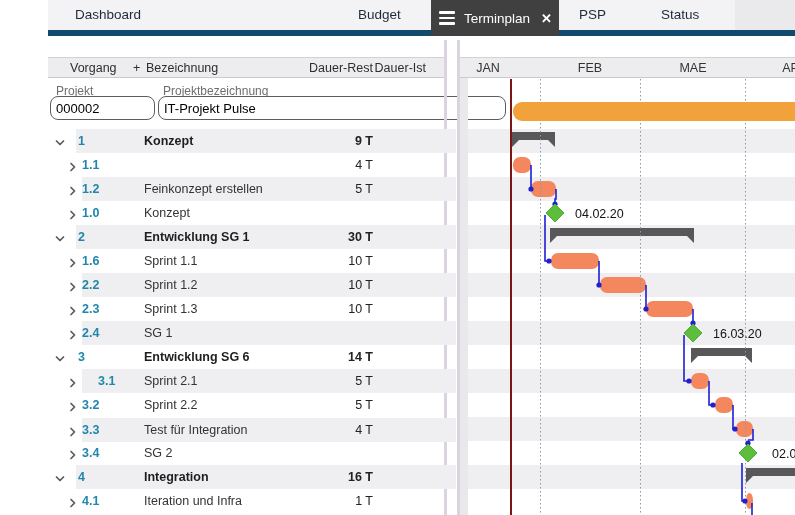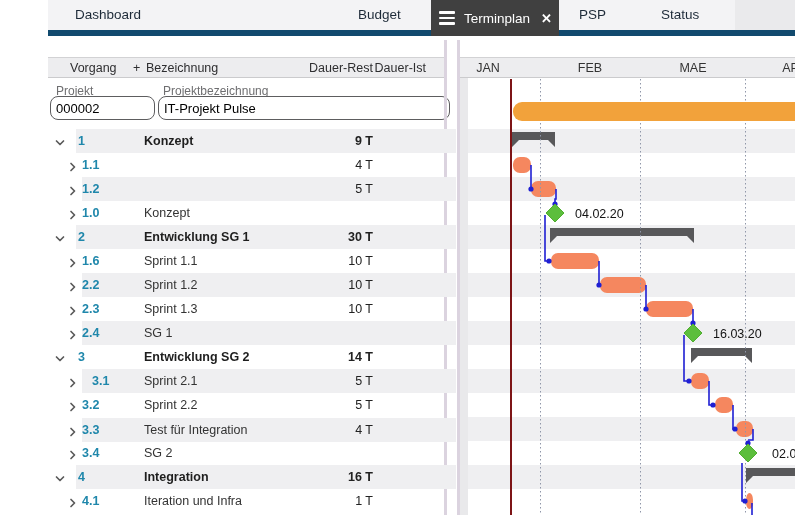--- a/index.html
+++ b/index.html
@@ -76,21 +76,21 @@
 
   <div class="hdr-band" style="left:412px;width:383px"></div>
   <span class="month" style="left:440px">JAN</span>
   <span class="month" style="left:542px">FEB</span>
   <span class="month" style="left:645px">MAE</span>
   <span class="month" style="left:747px">APR</span>
 
   <span class="plabel" style="left:8px">Projekt</span>
   <span class="plabel" style="left:115px">Projektbezeichnung</span>
   <input class="cell" style="left: 2px; width: 105px;" value="000002">
-  <input class="cell" style="left: 110px; width: 292px;" value="IT-Projekt Pulse">
+  <input class="cell" style="left: 110px; width: 348px;" value="IT-Projekt Pulse">
 
   <div class="split" style="left:396px"></div>
   <div class="split" style="left:409px"></div>
 
   <div id="rows">
       <div class="trow" style="top: 129px;">
         <div class="shade" style="left: 28px; width: 380px;"></div>
         <span class="chev" style="left: 6px;"><svg width="12" height="12" viewBox="0 0 12 12">
             <polyline points="2.5,4 6,7.5 9.5,4" fill="none" stroke="#5b5b5b" stroke-width="1.7" stroke-linecap="round" stroke-linejoin="round"></polyline>
           </svg></span>
@@ -104,20 +104,21 @@
           </svg></span>
         <span class="num" style="left: 34px;">1.1</span>
         <span class="dur">4 T</span>
       </div>
       <div class="trow" style="top: 177px;">
         <div class="shade" style="left: 34px; width: 374px;"></div>
         <span class="chev" style="left: 19px;"><svg width="12" height="12" viewBox="0 0 12 12">
             <polyline points="4,2.5 7.5,6 4,9.5" fill="none" stroke="#5b5b5b" stroke-width="1.7" stroke-linecap="round" stroke-linejoin="round"></polyline>
           </svg></span>
         <span class="num" style="left: 34px;">1.2</span>
+        <span class="nm">Feinkonzept erstellen</span>
         <span class="dur">5 T</span>
       </div>
       <div class="trow" style="top: 201px;">
         <span class="chev" style="left: 19px;"><svg width="12" height="12" viewBox="0 0 12 12">
             <polyline points="4,2.5 7.5,6 4,9.5" fill="none" stroke="#5b5b5b" stroke-width="1.7" stroke-linecap="round" stroke-linejoin="round"></polyline>
           </svg></span>
         <span class="num" style="left: 34px;">1.0</span>
         <span class="nm">Konzept</span>
         <span class="dur"></span>
       </div>
@@ -162,29 +163,29 @@
           </svg></span>
         <span class="num" style="left: 34px;">2.4</span>
         <span class="nm">SG 1</span>
         <span class="dur"></span>
       </div>
       <div class="trow" style="top: 345px;">
         <span class="chev" style="left: 6px;"><svg width="12" height="12" viewBox="0 0 12 12">
             <polyline points="2.5,4 6,7.5 9.5,4" fill="none" stroke="#5b5b5b" stroke-width="1.7" stroke-linecap="round" stroke-linejoin="round"></polyline>
           </svg></span>
         <span class="num" style="left: 30px;">3</span>
-        <span class="nm b">Entwicklung SG 2</span>
+        <span class="nm b">Entwicklung SG 6</span>
         <span class="dur b">14 T</span>
       </div>
       <div class="trow" style="top: 369px;">
         <div class="shade" style="left: 34px; width: 374px;"></div>
         <span class="chev" style="left: 19px;"><svg width="12" height="12" viewBox="0 0 12 12">
             <polyline points="4,2.5 7.5,6 4,9.5" fill="none" stroke="#5b5b5b" stroke-width="1.7" stroke-linecap="round" stroke-linejoin="round"></polyline>
           </svg></span>
-        <span class="num" style="left: 44px;">3.1</span>
+        <span class="num" style="left: 50px;">3.1</span>
         <span class="nm">Sprint 2.1</span>
         <span class="dur">5 T</span>
       </div>
       <div class="trow" style="top: 393px;">
         <span class="chev" style="left: 19px;"><svg width="12" height="12" viewBox="0 0 12 12">
             <polyline points="4,2.5 7.5,6 4,9.5" fill="none" stroke="#5b5b5b" stroke-width="1.7" stroke-linecap="round" stroke-linejoin="round"></polyline>
           </svg></span>
         <span class="num" style="left: 34px;">3.2</span>
         <span class="nm">Sprint 2.2</span>
         <span class="dur">5 T</span>

